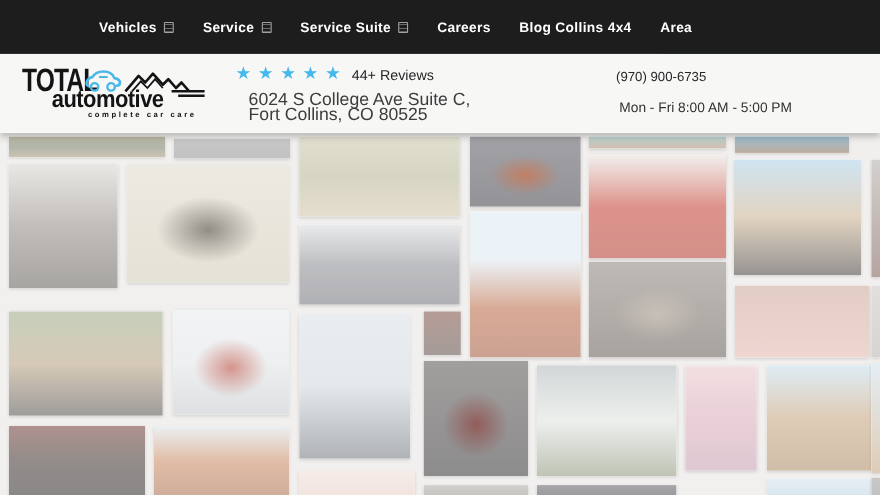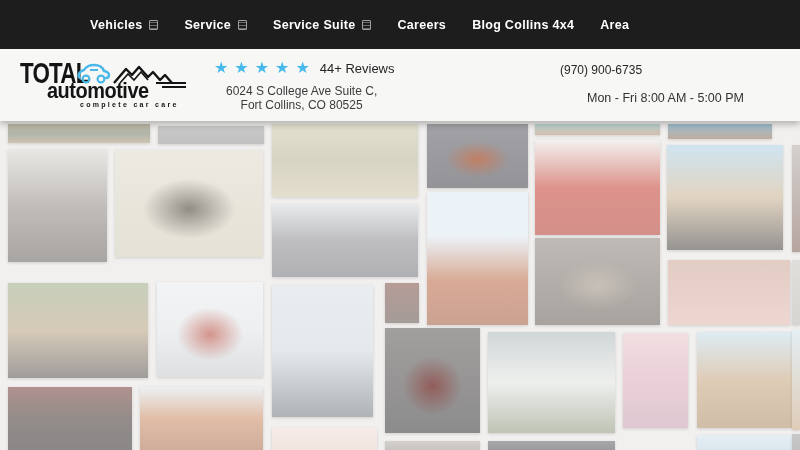--- a/index.html
+++ b/index.html
@@ -35,24 +35,24 @@
   .logo-automotive { position:absolute; left:27px; top:17px; font-size:21px; font-weight:bold;
                      color:#141414; letter-spacing:-.5px; transform:scale(.95,1.05);
                      transform-origin:left top; }
   .logo-tagline { position:absolute; left:60px; top:40px; font-size:7px; font-weight:bold;
                   color:#141414; letter-spacing:2.3px; white-space:nowrap; }
 
   .rating-row { position:absolute; left:214px; top:11px; display:flex; align-items:center;
                 cursor:pointer; }
   .stars { color:#45b8ec; font-size:16px; letter-spacing:6px; line-height:1; }
   .reviews-label { margin-left:4px; font-size:13px; color:#262626; }
-  .address { position:absolute; left:226px; top:35px; font-size:12px; color:#3c3c3c;
-             line-height:14px;text-align:center; }
+  .address { position:absolute; left:226px; top:35px; font-size:16px; color:#3c3c3c;
+             line-height:14px; }
   .phone { position:absolute; left:560px; top:14px; font-size:12px; color:#262626; }
-  .hours { position:absolute; left:563px; top:42px; font-size:12.5px; color:#333333;margin-left:24px; }
+  .hours { position:absolute; left:563px; top:42px; font-size:12.5px; color:#333333; }
 
   
   .collage { position:absolute; left:0; top:121px; width:800px; height:329px;
              background:#f1f0ee; z-index:10; }
   .tile { position:absolute; background:#ffffff; box-shadow:0 1px 3px rgba(0,0,0,.14);
           overflow:hidden; }
   .tile .ph { position:absolute; inset:0; opacity:.55; }
   .tile .accent { position:absolute; inset:0; opacity:.55; }
 </style>
 </head>

